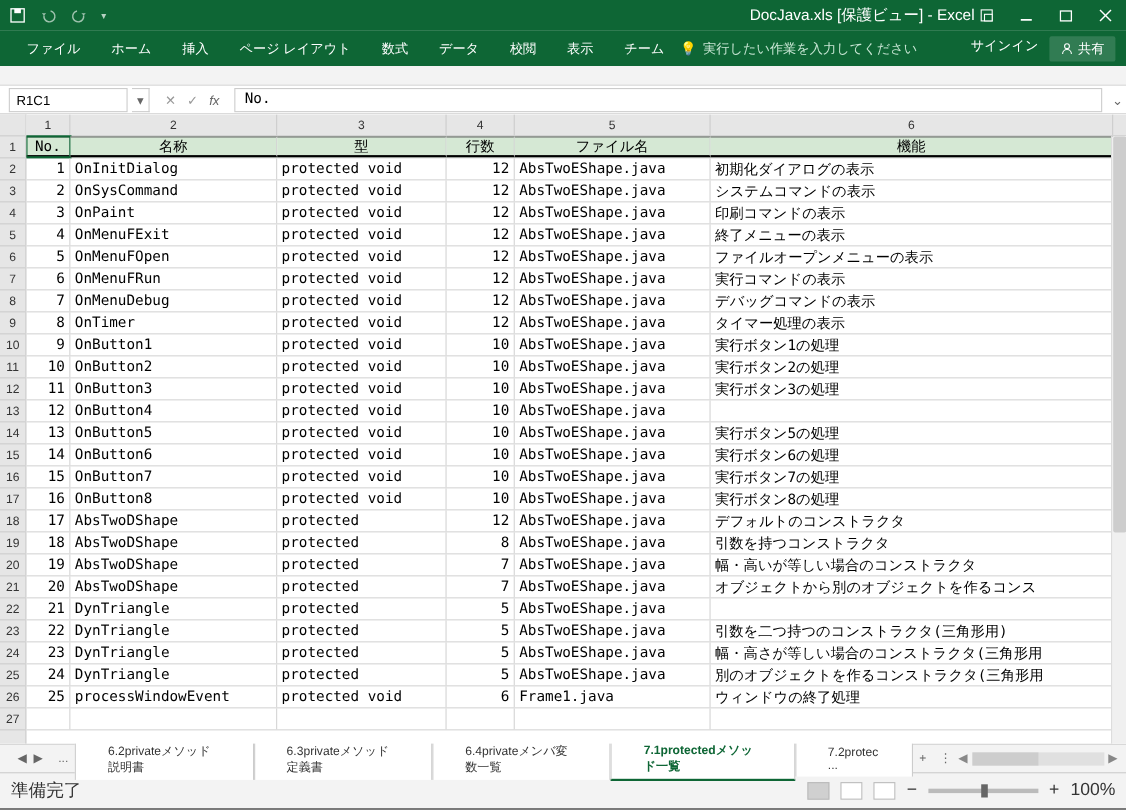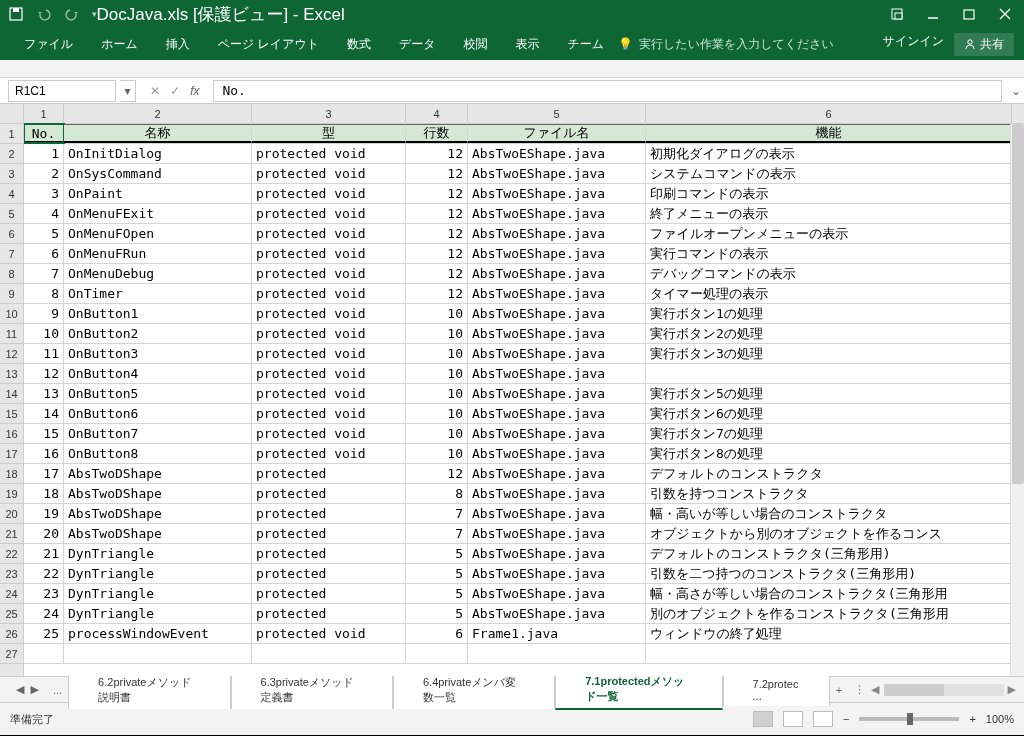--- a/index.html
+++ b/index.html
@@ -1,20 +1,20 @@
 <!DOCTYPE html>
 <html><head>
 <meta charset="utf-8">
 <style>
 * { margin: 0; padding: 0; box-sizing: border-box; font-family: "Meiryo UI", "Yu Gothic", sans-serif; }
 body { background: #f0f0f0; width: 1024px; height: 736px; overflow: hidden; font-size: 12px; }
 .titlebar { background: #0e6635; height: 28px; display: flex; align-items: center; color: white; padding: 0 8px; }
 .tb-left { display: flex; align-items: center; gap: 12px; }
 .tb-icon { width: 16px; height: 16px; display: flex; align-items: center; justify-content: center; }
-.tb-title { flex: 1; text-align: left; font-size: 17px; }
+.tb-title { flex: 1; text-align: right; font-size: 14px; }
 .tb-right { display: flex; align-items: center; gap: 14px; }
 .tb-btn { width: 22px; height: 22px; display: flex; align-items: center; justify-content: center; font-size: 14px; }
 .ribbon { background: #0e6635; height: 32px; display: flex; align-items: center; padding: 0 10px; color: white; font-size: 12px; }
 .ribbon-item { padding: 0 14px; cursor: pointer; }
 .ribbon-right { margin-left: auto; display: flex; align-items: flex-start; gap: 10px; }
 .tellme { display: flex; align-items: center; gap: 6px; color: #c8e6d4; }
 .share-btn { background: rgba(255,255,255,0.15); padding: 3px 10px; border-radius: 2px; display: flex; align-items: center; gap: 4px; }
 .blank-ribbon { background: #f3f3f3; height: 18px; border-bottom: 1px solid #d4d4d4; }
 .formula-bar { background: #fff; height: 26px; display: flex; align-items: center; border-bottom: 1px solid #ccc; }
 .name-box { width: 108px; height: 22px; border: 1px solid #ccc; margin: 0 4px 0 8px; padding: 0 6px; display: flex; align-items: center; background: #fff; }
@@ -45,21 +45,21 @@
 .scroll-v { position: absolute; right: 0; top: 20px; bottom: 0; width: 14px; background: #f0f0f0; border-left: 1px solid #ddd; }
 .scroll-thumb-v { position: absolute; top: 0; width: 12px; left: 1px; height: 360px; background: #cdcdcd; border-radius: 2px; }
 .sheet-tabs { background: #f3f3f3; height: 26px; display: flex; align-items: center; border-top: 1px solid #ccc; padding: 0 8px; font-size: 11px; }
 .tab-nav { display: flex; gap: 6px; color: #666; padding: 0 8px; }
 .tab { padding: 4px 29px; border: 1px solid #ccc; border-bottom: none; background: #fff; color: #333; cursor: pointer; }
 .tab.active { border-bottom: 2px solid #0e6635; color: #0e6635; font-weight: bold; }
 .tab-more { padding: 4px 6px; color: #666; }
 .tab-scroll { margin-left: auto; display: flex; align-items: center; gap: 4px; }
 .sh-scroll { width: 120px; height: 12px; background: #e0e0e0; position: relative; }
 .sh-thumb { position: absolute; left: 0; width: 60px; height: 12px; background: #cdcdcd; }
-.statusbar { background: #f3f3f3; height: 22px; display: flex; align-items: center; padding: 16px 10px; font-size: 11px; color: #333; border-top: 1px solid #ccc; }
+.statusbar { background: #f3f3f3; height: 22px; display: flex; align-items: center; padding: 16px 10px; font-size: 16px; color: #333; border-top: 1px solid #ccc; }
 .sb-right { margin-left: auto; display: flex; align-items: center; gap: 10px; }
 .view-btn { width: 20px; height: 16px; border: 1px solid #bbb; background: #fff; }
 .view-btn.active { background: #d0d0d0; }
 .zoom-slider { width: 100px; height: 4px; background: #bbb; position: relative; }
 .zoom-handle { position: absolute; left: 48px; top: -4px; width: 6px; height: 12px; background: #666; }
 .bottom-black { background: #000; height: 12px; }
 svg { display: block; }
 </style>
 </head>
 <body>
@@ -364,21 +364,20 @@
           <div class="cell w4 num-cell">7</div>
           <div class="cell w5">AbsTwoEShape.java</div>
           <div class="cell w6">オブジェクトから別のオブジェクトを作るコンス</div>
         </div>
         <div class="data-row">
           <div class="cell w1 num-cell">21</div>
           <div class="cell w2">DynTriangle</div>
           <div class="cell w3">protected</div>
           <div class="cell w4 num-cell">5</div>
           <div class="cell w5">AbsTwoEShape.java</div>
-          <div class="cell w6">デフォルトのコンストラクタ(三角形用)</div>
         </div>
         <div class="data-row">
           <div class="cell w1 num-cell">22</div>
           <div class="cell w2">DynTriangle</div>
           <div class="cell w3">protected</div>
           <div class="cell w4 num-cell">5</div>
           <div class="cell w5">AbsTwoEShape.java</div>
           <div class="cell w6">引数を二つ持つのコンストラクタ(三角形用)</div>
         </div>
         <div class="data-row">

